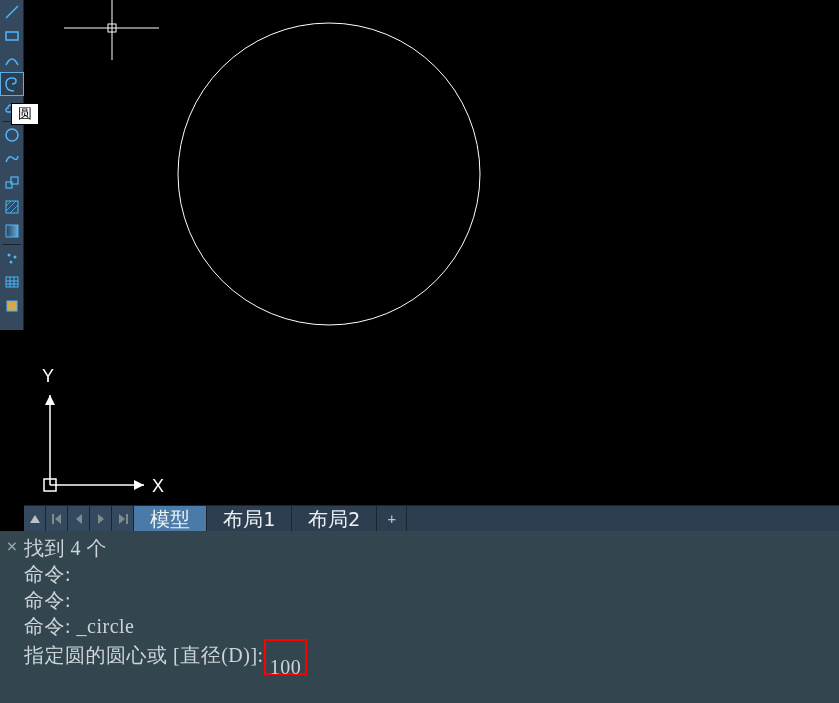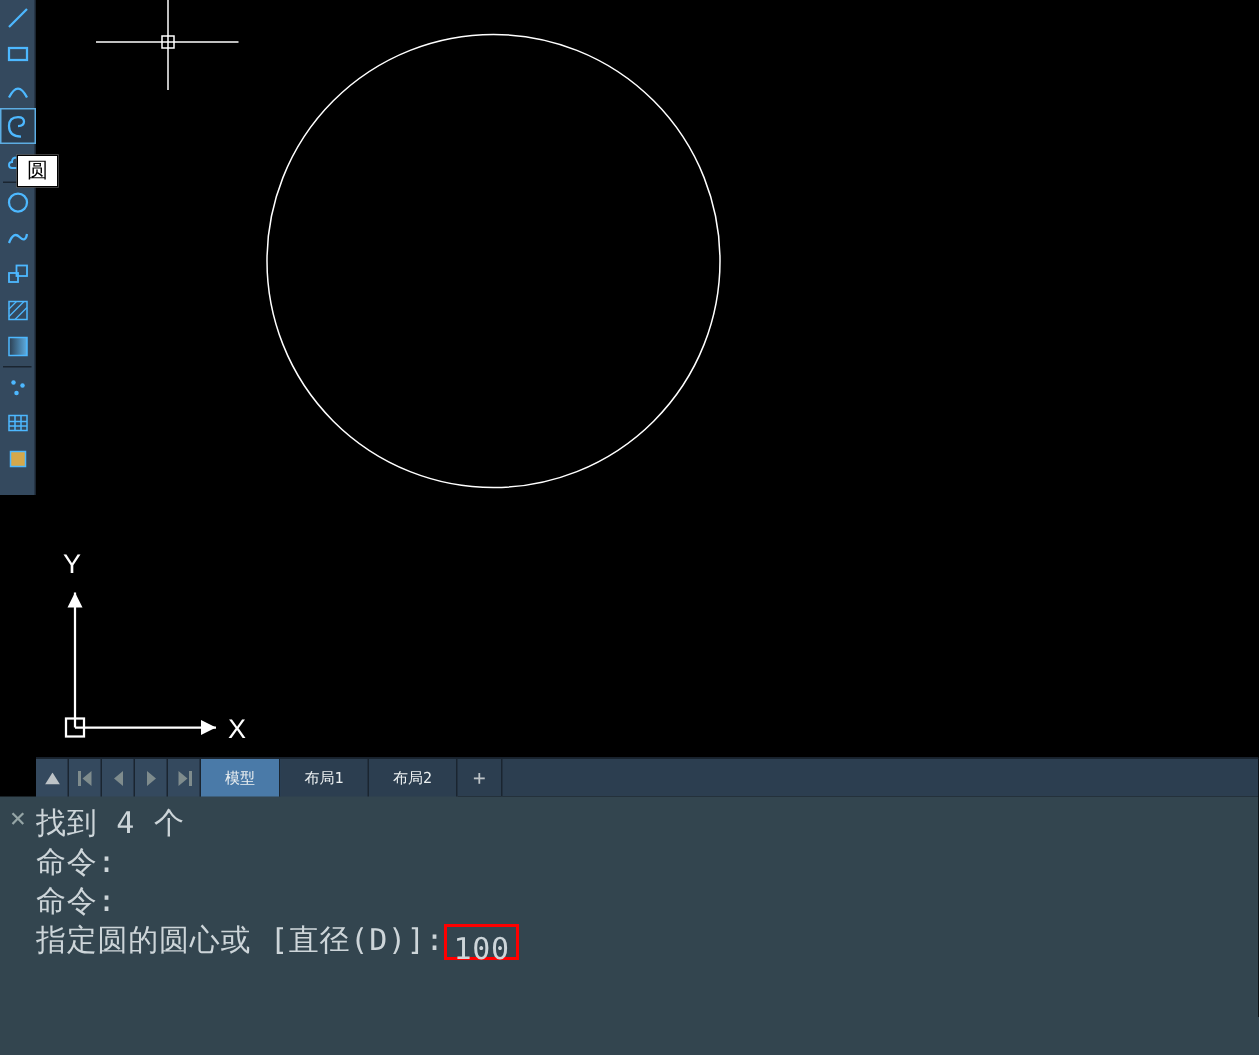--- a/index.html
+++ b/index.html
@@ -89,21 +89,21 @@
       border-right: 1px solid #1a2530;
       color: #bdc3c7;
       font-size: 10px;
     }
     .tab {
       padding: 0 16px;
       height: 26px;
       display: flex;
       align-items: center;
       color: #ecf0f1;
-      font-size: 10px;
+      font-size: 20px;
       cursor: pointer;
       border-right: 1px solid #1a2530;
       background: #2c3e50;
     }
     .tab.active {
       background: #4a7aa8;
     }
     .tab-add {
       width: 30px;
       display: flex;
@@ -133,24 +133,24 @@
     }
     .cmd-text {
       flex: 1;
       color: #cdd5d9;
       font-size: 20px;
       line-height: 26px;
       padding-top: 4px;
       font-family: "SimSun", monospace;
       letter-spacing: 0.5px;
     }
-    .cmd-line { white-space: nowrap; }
+    .cmd-line { white-space: nowrap; font-family: Liberation Serif, serif; }
     .input-highlight {
       border: 2px solid #ff0000;
-      padding: 4px 4px;
+      padding: 16px 4px;
       display: inline-block;
       line-height: 20px;
       height: 24px;
       vertical-align: middle;
     }
   </style>
 </head>
 <body>
 
 <div class="toolbar">
@@ -297,17 +297,18 @@
   <div class="tab">布局2</div>
   <div class="tab-add">+</div>
 </div>
 
 <div class="command-area">
   <div class="cmd-close">×</div>
   <div class="cmd-text">
     <div class="cmd-line">找到 4 个</div>
     <div class="cmd-line">命令:</div>
     <div class="cmd-line">命令:</div>
+    <div class="cmd-line">命令: _circle</div>
     <div class="cmd-line">
       <span>指定圆的圆心或 [直径(D)]:</span><span class="input-highlight">100</span>
     </div>
   </div>
 </div>
 
 </body></html>

